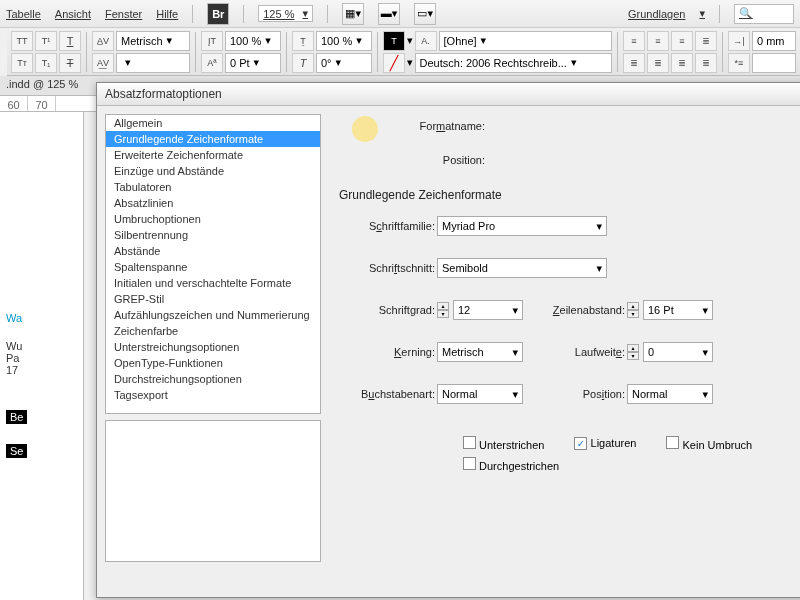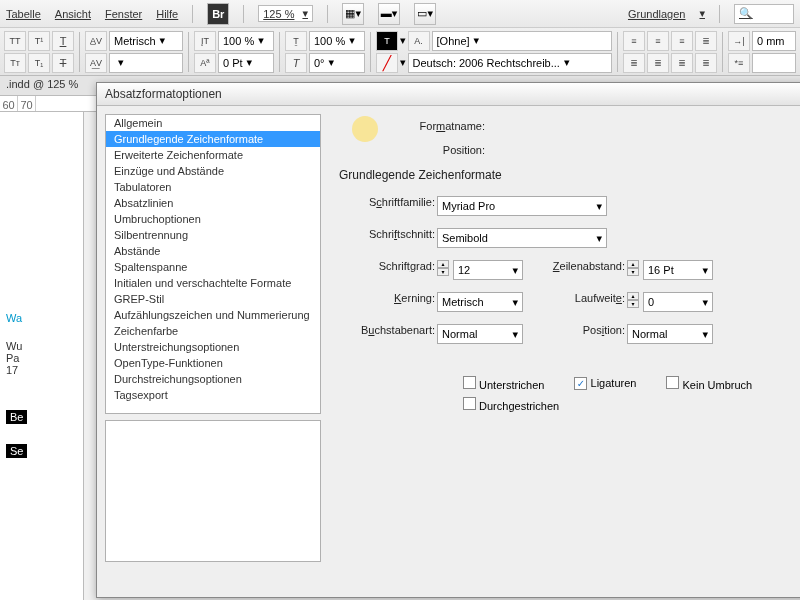--- a/index.html
+++ b/index.html
@@ -6,44 +6,44 @@
 body { background: #f0f0f0; width: 800px; height: 600px; overflow: hidden; position: relative; }
 
 .menubar { height: 28px; background: linear-gradient(#f6f6f6,#e8e8e8); display: flex; align-items: center; padding: 0 6px; gap: 14px; border-bottom: 1px solid #ccc; }
 .menubar span { color: #333; text-decoration: underline; }
 .menubar .divider { width:1px; height:18px; background:#bbb; }
 .zoombox { border:1px solid #bbb; background:#fff; padding:1px 4px; display:flex; align-items:center; gap:8px;}
 .icon-btn { width:22px; height:22px; border:1px solid #bbb; background:linear-gradient(#fff,#e8e8e8); display:flex; align-items:center; justify-content:center; }
 .right-group { margin-left:auto; display:flex; align-items:center; gap:14px;}
 .searchbox { width:60px; height:20px; border:1px solid #bbb; background:#fff; display:flex; align-items:center; padding-left:4px;}
 
-.toolbar2 { height:48px; background:linear-gradient(#f0f0f0,#e4e4e4); border-bottom:1px solid #bbb; display:flex; align-items:center; padding:0 4px; gap:2px; overflow:hidden;}
+.toolbar2 { height:48px; background:linear-gradient(#f0f0f0,#e4e4e4); border-bottom:1px solid #bbb; display:flex; align-items:center; padding:0 4px; gap:2px; overflow:hidden;margin-left:7px;}
 .tb-col { display:flex; flex-direction:column; gap:2px; }
 .tb-row { display:flex; align-items:center; gap:2px; }
 .tb-btn { width:22px; height:20px; border:1px solid #ccc; background:#f4f4f4; display:flex; align-items:center; justify-content:center; font-size:9px; color:#444;}
 .tb-sep { width:1px; height:40px; background:#bbb; margin:0 3px;}
 .tb-combo { height:20px; border:1px solid #bbb; background:#fff; display:flex; align-items:center; padding:0 4px; gap:4px; font-size:10px;}
 
 .doc-tab { height:20px; background:#e4e4e4; border-bottom:1px solid #bbb; padding:2px 6px; font-size:10px; color:#333;}
 
 .ruler { height:16px; background:#fff; border-bottom:1px solid #bbb; display:flex; font-size:8px; color:#666; position:relative;}
-.ruler div { border-right:1px solid #ccc; width:18px; text-align:center; padding-top:3px;}
+.ruler div { border-right:1px solid #ccc; width:28px; text-align:center; padding-top:3px;}
 
 .dialog { position:absolute; left:96px; top:82px; width:714px; height:516px; background:#efefef; border:1px solid #888; box-shadow:0 2px 8px rgba(0,0,0,0.3);}
 .dialog-title { background:linear-gradient(#fff,#e4e4e4); padding:4px 8px; border-bottom:1px solid #bbb; font-size:12px; color:#333;}
 .dialog-body { display:flex; height:calc(100% - 24px);}
 
 .sidebar { width:232px; padding:8px; }
 .sidebar-list { border:1px solid #b0b0b0; background:#fff; height:300px; overflow-y:auto;}
 .sidebar-item { padding:2px 8px; color:#333; cursor:default;}
 .sidebar-item.selected { background:#3399ff; color:#fff;}
 .sidebar-preview { margin-top:6px; border:1px solid #b0b0b0; background:#fff; height:142px;}
 
 .main { flex:1; padding:14px 18px 14px 10px;}
-.form-row { display:flex; align-items:flex-start; margin-bottom:12px; gap:2px;}
+.form-row { display:flex; align-items:center; margin-bottom:22px; gap:2px;}
 .form-label { text-align:right; width:96px; color:#222;}
 .form-label u { text-decoration:underline;}
 .form-input { border:1px solid #aaa; background:#fff; padding:2px 4px; flex:1; height:20px;}
 .combo { border:1px solid #aaa; background:#fff; padding:2px 4px; height:20px; display:flex; align-items:center; justify-content:space-between;}
 .spin { display:flex; flex-direction:column; margin-right:2px;}
 .spin div { width:12px; height:8px; border:1px solid #aaa; background:#f0f0f0; font-size:6px; text-align:center; line-height:6px;}
 .section-title { font-size:12px; color:#222; margin:6px 0 14px 0;}
 .checkbox-row { display:flex; gap:30px; margin-left:124px; margin-top:32px; align-items:center;}
 .cb { width:13px; height:13px; border:1px solid #888; background:#fff; display:inline-flex; align-items:center; justify-content:center; font-size:10px; color:#2277cc;}
 .highlight { position:absolute; width:26px; height:26px; border-radius:50%; background:rgba(255,220,80,0.55); pointer-events:none;}

